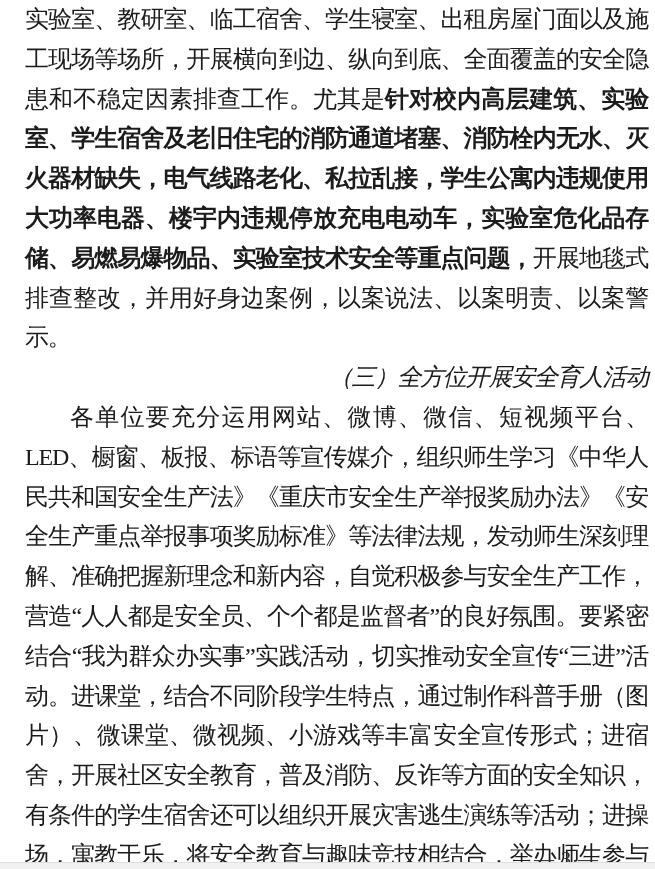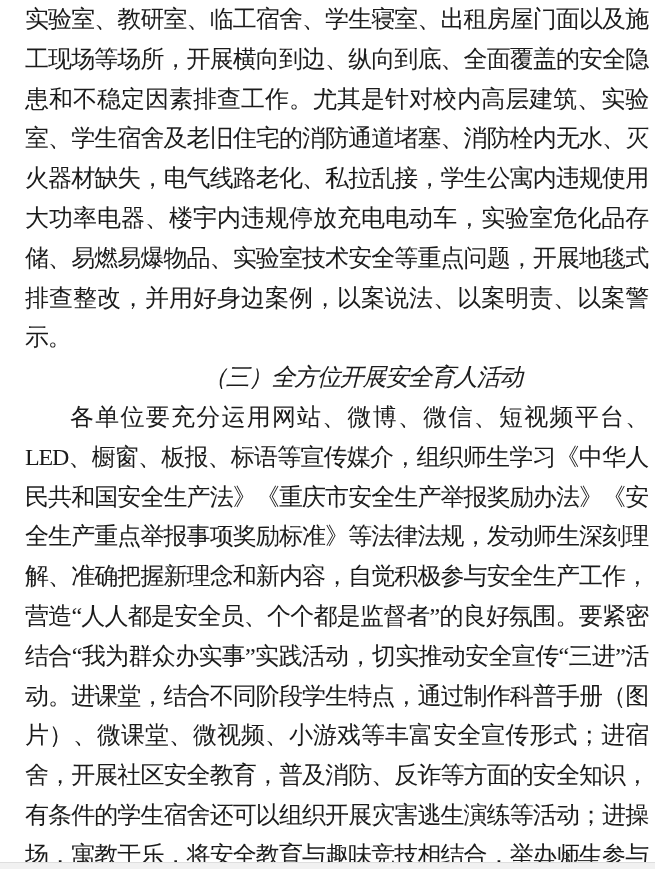--- a/index.html
+++ b/index.html
@@ -30,24 +30,24 @@
   .doc p {
     margin: 0;
     padding: 0;
   }
   .para-body {
     text-indent: 45px;
   }
   .section-heading {
     text-indent: 52px;
     font-style: italic;
-    text-align: center;
+    text-align: right;
   }
   .bold-run {
-    font-weight: 400;
+    font-weight: 700;
   }
   .page-footer {
     position: absolute;
     top: 847px;
     right: 56px;
     font-size: 20px;
     line-height: 24px;
     color: #2a2a2a;
     letter-spacing: 1px;
     z-index: 1;

